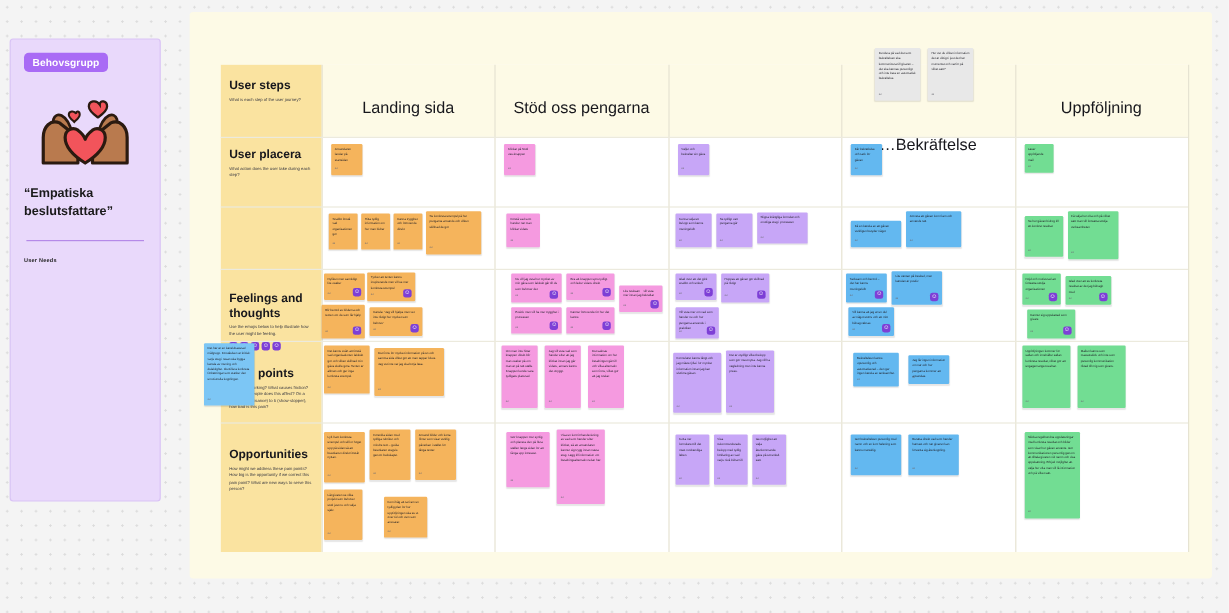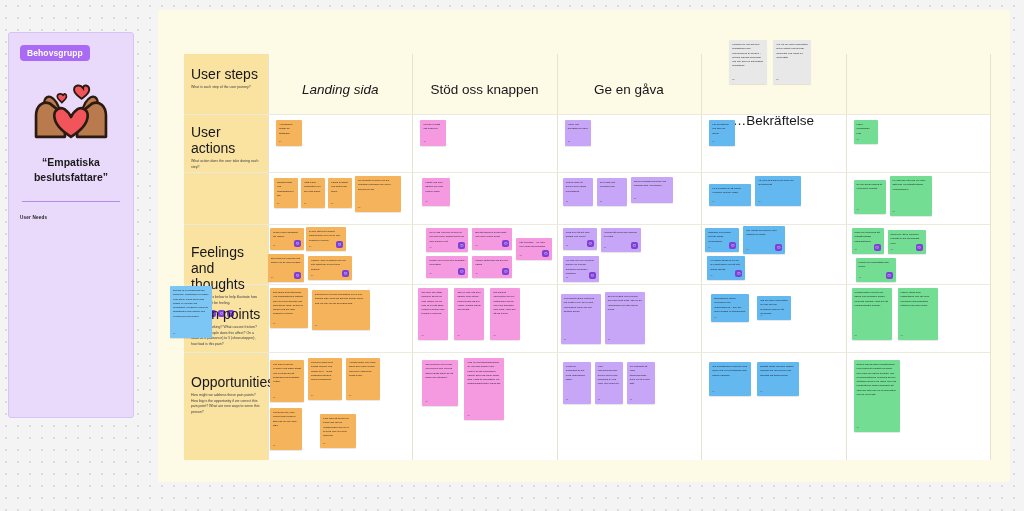--- a/index.html
+++ b/index.html
@@ -21,21 +21,21 @@
   }
   .persona-badge{
     display:inline-block;background:#a96bf5;color:#fff;
     font-size:8.5px;font-weight:700;padding:3px 7px;border-radius:4px;
     letter-spacing:.1px;
   }
   .persona-art{
     margin:12px auto 4px;width:92px;height:76px;display:block;
   }
   .persona-title{
-    text-align:center;font-size:10.5px;font-weight:700;color:#1a1a1a;
+    font-size:10.5px;font-weight:700;color:#1a1a1a;
     line-height:1.45;margin-top:6px;
   }
   .persona-rule{height:1px;background:#b58ae8;margin:16px 2px 13px;}
   .persona-sub{font-size:4.6px;font-weight:700;color:#242424;margin-bottom:4px;letter-spacing:.2px;}
   .persona-body{font-size:7.4px;line-height:1.72;color:#20202a;}
 
   
   .board{
     position:absolute;left:158px;top:10px;width:852px;height:472px;
     background:#fdfae6;border-radius:3px;
@@ -55,21 +55,21 @@
     background:#fdfae6;
   }
   .colline{position:absolute;top:0;bottom:0;width:1px;background:#e6e3d2;}
   .rowline{position:absolute;left:0;right:0;height:1px;background:#eceadd;}
 
   .labelcol{
     position:absolute;left:0;top:0;width:84px;bottom:0;
     background:#fae3a0;
   }
   .labelcell{position:absolute;left:0;width:84px;box-sizing:border-box;padding:8px 7px 0;}
-  .labelcell h3{margin:0;font-size:14px;font-weight:400;color:#17171c;line-height:1.15;}
+  .labelcell h3{margin:0;font-size:10px;font-weight:700;color:#17171c;line-height:1.15;}
   .labelcell p{margin:3px 0 0;font-size:3.5px;line-height:1.6;color:#3a3a42;}
   .emoji-row{margin-top:4px;display:flex;gap:2px;}
   .emoji-row span{
     width:7px;height:7px;border-radius:2px;background:#7d3fd6;
     display:inline-block;font-size:5px;color:#fff;text-align:center;line-height:7px;
   }
 
   .colhead{
     position:absolute;top:28px;text-align:center;
     font-size:13.5px;color:#17171c;font-weight:400;
@@ -129,30 +129,30 @@
         <div class="colline" style="left: 228.4px;"></div>
         <div class="colline" style="left: 372.8px;"></div>
         <div class="colline" style="left: 517.2px;"></div>
         <div class="colline" style="left: 661.6px;"></div>
         <div class="colline" style="left: 806px;"></div>
         <div class="rowline" style="top: 60px;"></div>
         <div class="rowline" style="top: 118px;"></div>
         <div class="rowline" style="top: 170px;"></div>
         <div class="rowline" style="top: 230px;"></div>
         <div class="rowline" style="top: 298px;"></div>
-        <div class="colhead" style="left: 84px; width: 144.4px; font-style: italic;">Landing sida</div>
-        <div class="colhead" style="left: 228.4px; width: 144.4px;">Stöd oss knappen</div>
-        <div class="colhead" style="left: 372.8px; width: 144.4px;">Ge en gåva</div>
+        <div class="colhead" style="left: 84px; width: 144.4px;">Landing sida</div>
+        <div class="colhead" style="left: 228.4px; width: 144.4px;">Stöd oss pengarna</div>
         <div class="colhead" style="left: 517.2px; width: 144.4px; margin-top: 31px;">…Bekräftelse</div>
+        <div class="colhead" style="left: 661.6px; width: 144.4px;">Uppföljning</div>
         <div class="labelcell" style="top: 4px;">
           <h3>User steps</h3>
           <p>What is each step of the user journey?</p>
         </div>
         <div class="labelcell" style="top: 62px;">
-          <h3>User actions</h3>
+          <h3>User placera</h3>
           <p>What action does the user take during each step?</p>
         </div>
         <div class="labelcell" style="top: 182px;">
           <h3>Feelings and thoughts</h3>
           <p>Use the emojis below to help illustrate how the user might be feeling.</p>
           <div class="emoji-row">
             <span>☺</span>
             <span>☺</span>
             <span>☺</span>
             <span>☺</span>

